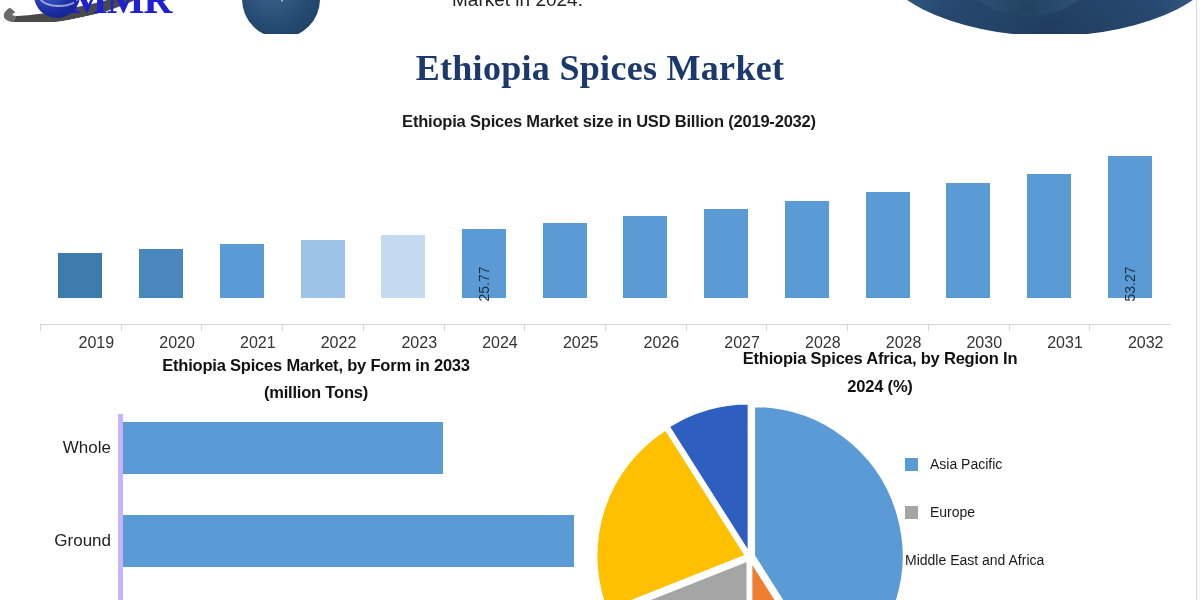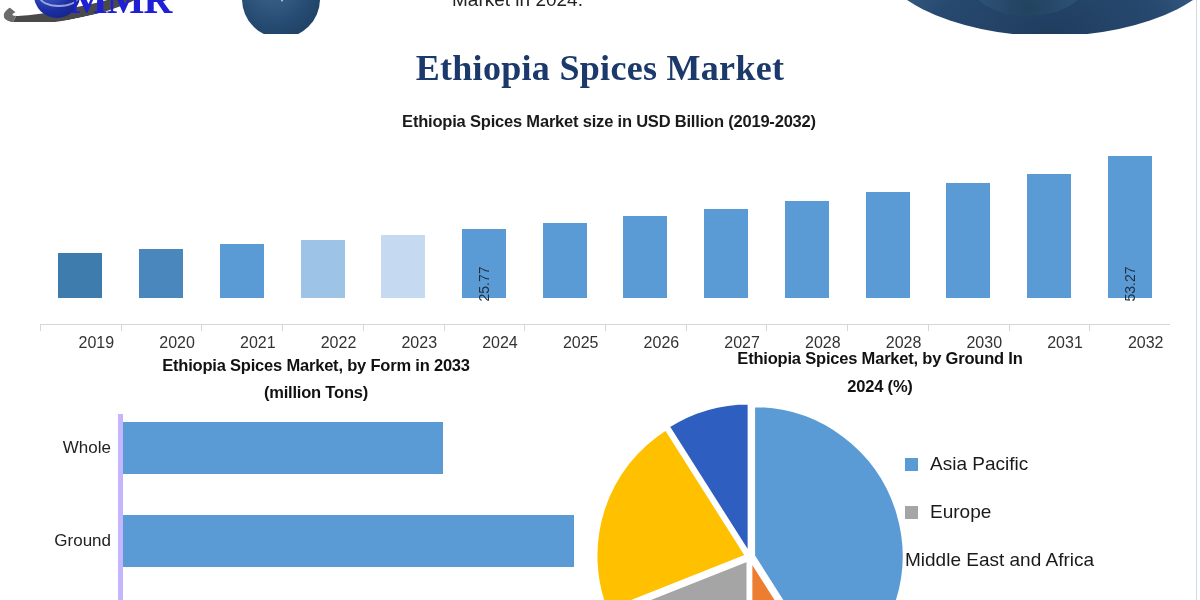--- a/index.html
+++ b/index.html
@@ -111,21 +111,21 @@
   
   .chart-br { position:absolute; left:600px; top:344px; width:600px; height:256px; }
   .chart-br-title {
     position:absolute; left:30px; top:0; width:500px; text-align:center;
     font-size:16.5px; font-weight:bold; color:#111; line-height:28px; letter-spacing:-.2px;
   }
   .pie-wrap { position:absolute; left:-5px; top:58px; width:310px; height:310px; }
   .legend { position:absolute; left:305px; top:96px; width:295px; }
   .legend-item { display:flex; align-items:center; height:48px; }
   .legend-swatch { width:13px; height:13px; margin-right:12px; flex:0 0 auto; }
-  .legend-label { font-size:19px; color:#1a1a1a; white-space:nowrap; }
+  .legend-label { font-size:14px; color:#1a1a1a; white-space:nowrap; }
   .right-edge { position:absolute; right:3px; top:0; width:1px; height:600px; background:#cfd8e3; }
 </style>
 </head>
 <body>
 
 <div id="page">
 
   <div class="header-band">
     <div class="logo-mmr">
       <div class="logo-swoosh"></div>
@@ -240,21 +240,21 @@
         </div>
         <div class="bl-row" style="top: 101px; height: 52px; text-decoration: underline;">
           <div class="bl-bar" style="width: 96%; background: rgb(91, 155, 213);"></div>
           <span class="bl-cat">Ground</span>
         </div>
       </div>
   </div>
 
   <div class="chart-br">
     <div class="chart-br-title">
-      <span>Ethiopia Spices Market, by Ground In</span><br>
+      <span>Ethiopia Spices Africa, by Region In</span><br>
       <span>2024 (%)</span>
     </div>
     <div class="pie-wrap" id="pie-wrap"><svg width="310" height="310" viewBox="0 0 310 310">
           <path d="M 158.84117474270778 153.8840355758431 L 158.84117474270778 3.884035575843086 A 150 150 0 0 1 239.2151939895573 280.53322440114533 Z" fill="#5b9bd5" stroke="#ffffff" stroke-width="2.5"></path>
           <path d="M 156.1159644241569 158.84117474270778 L 236.48998367100643 285.49036356801 A 150 150 0 0 1 156.1159644241569 308.8411747427078 Z" fill="#ed7d31" stroke="#ffffff" stroke-width="2.5"></path>
           <path d="M 152.75166648859147 158.30832229709824 L 152.75166648859147 308.30832229709824 A 150 150 0 0 1 13.285193605353754 213.5270051997999 Z" fill="#a5a5a5" stroke="#ffffff" stroke-width="2.5"></path>
           <path d="M 151.19577393481939 153.7639320225002 L 11.729301051581672 208.98261492520186 A 150 150 0 0 1 70.82175468796994 27.11474319719791 Z" fill="#ffc000" stroke="#ffffff" stroke-width="2.5"></path>
           <path d="M 153.8840355758431 151.15882525729222 L 73.51001632899364 24.509636431989932 A 150 150 0 0 1 153.88403557584306 1.1588252572922215 Z" fill="#2e5fc0" stroke="#ffffff" stroke-width="2.5"></path>
         </svg></div>
     <div class="legend" id="pie-legend">

